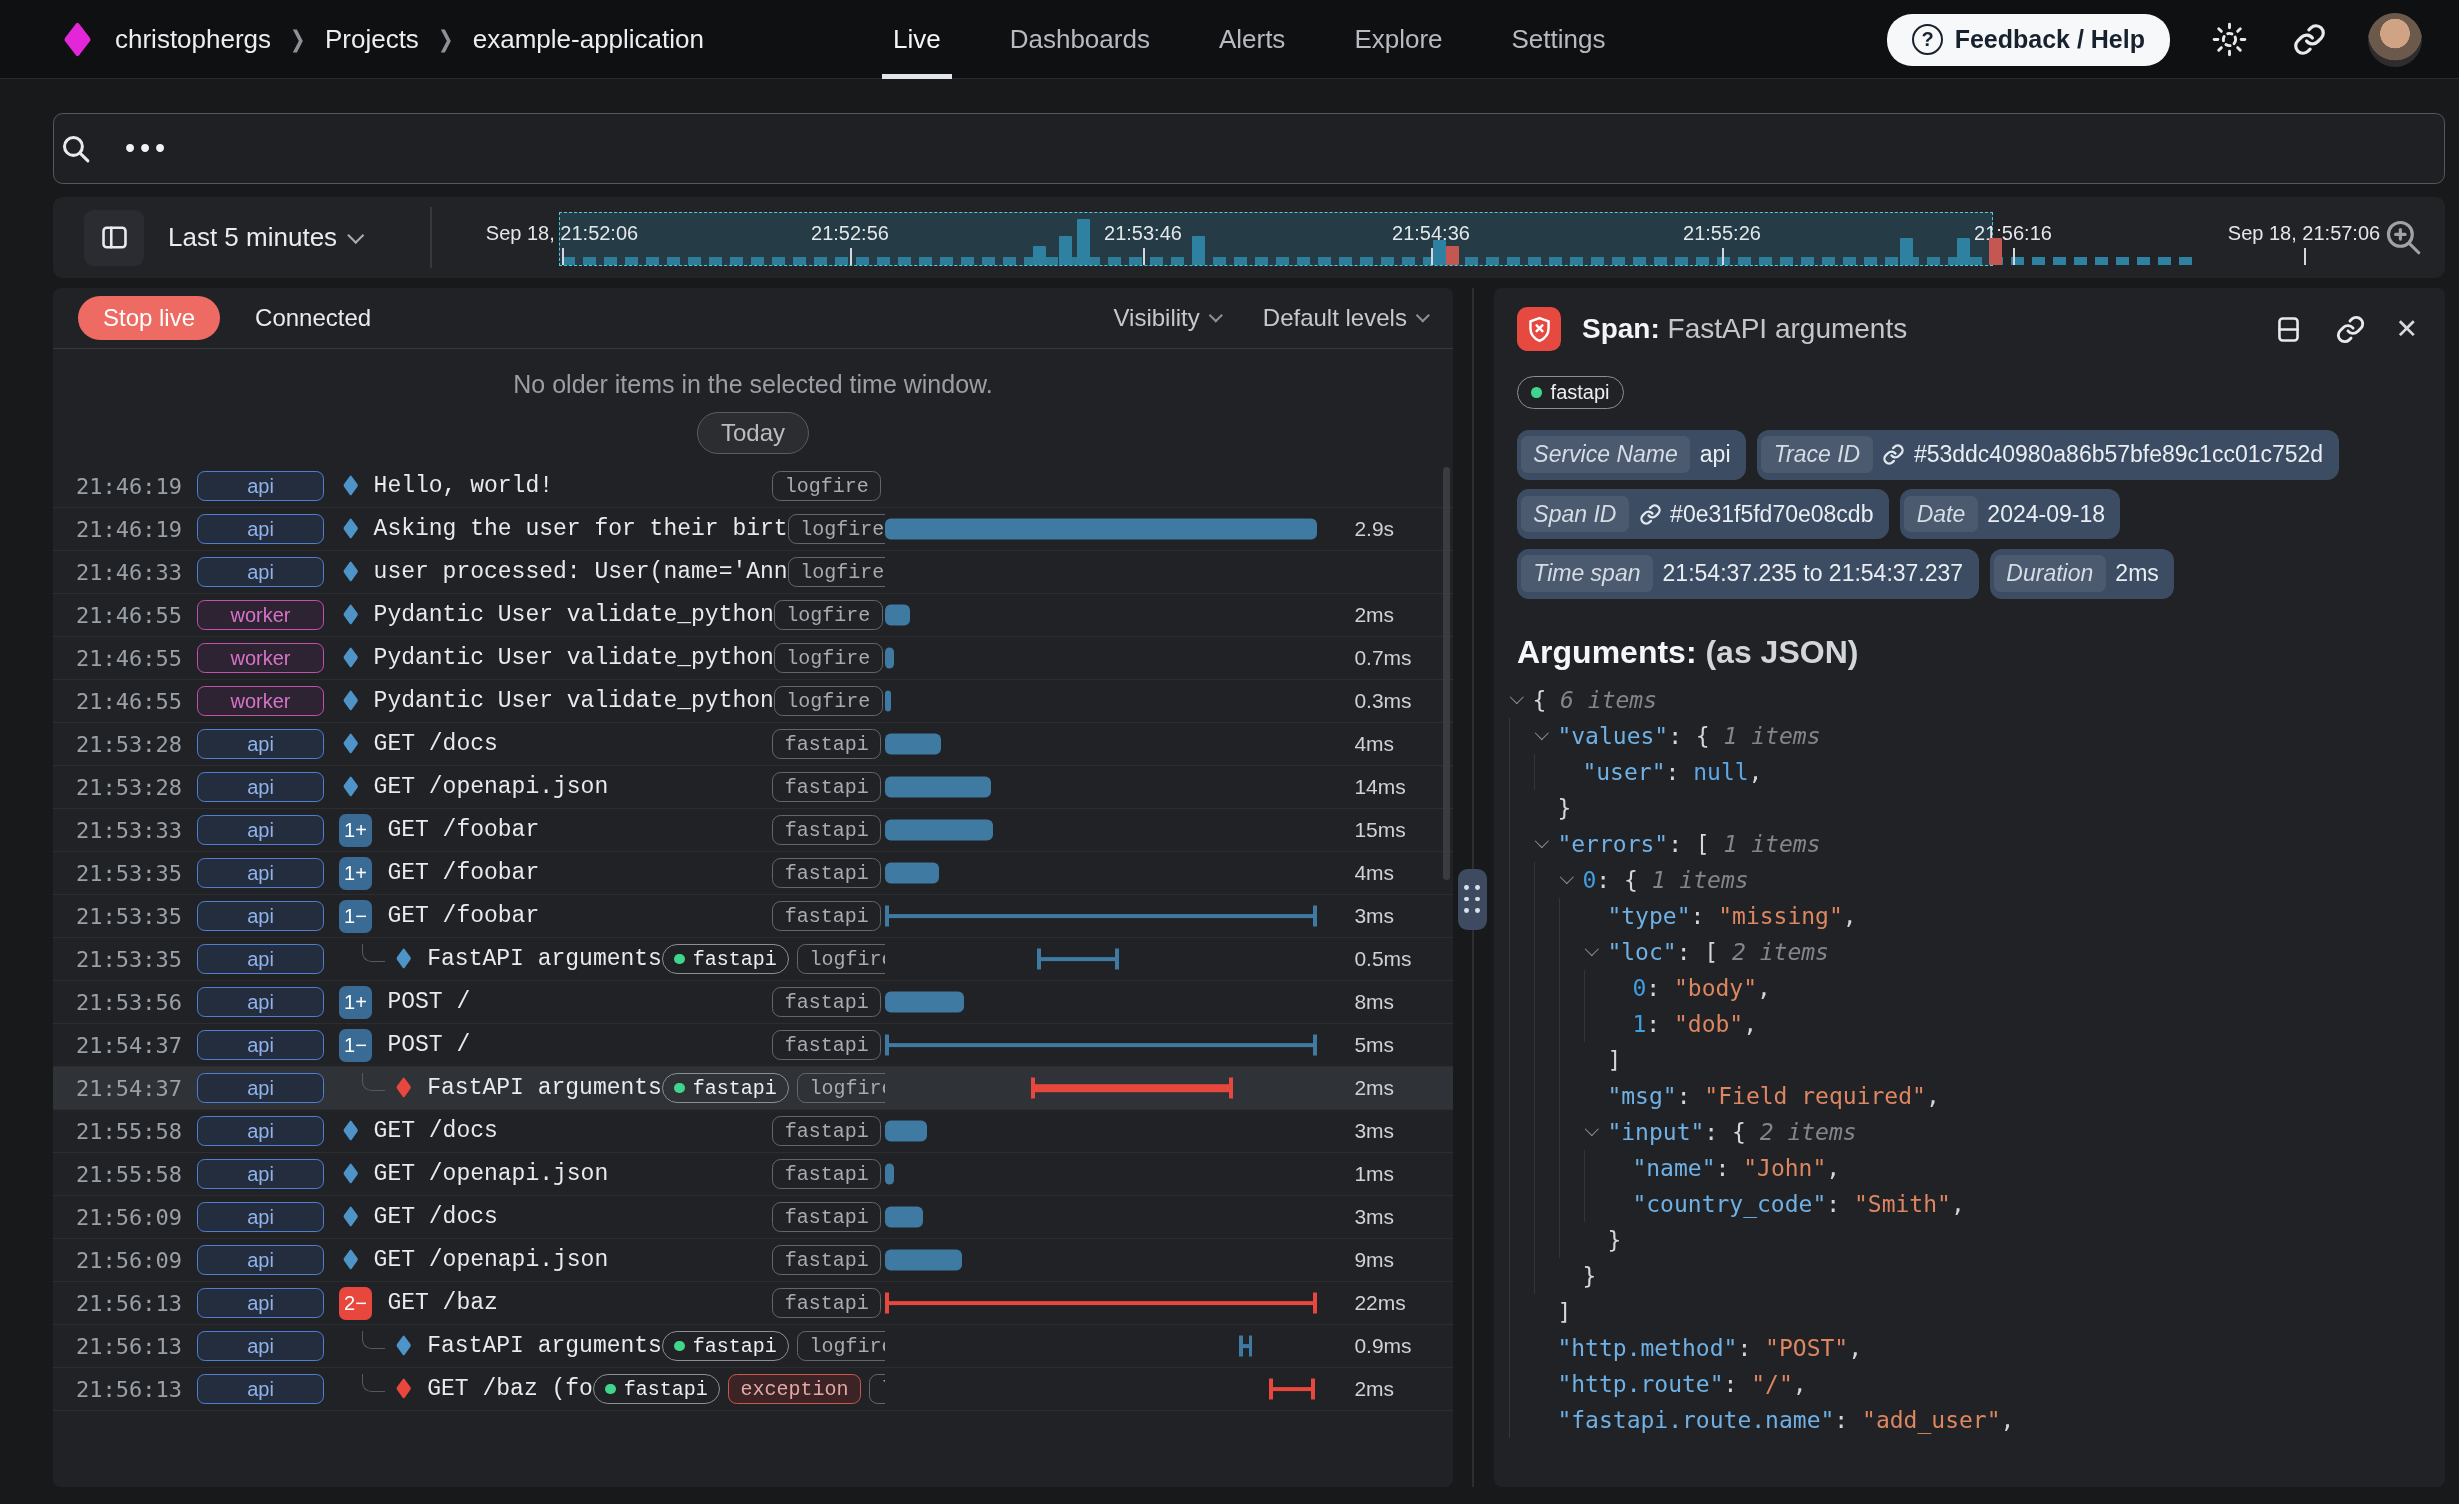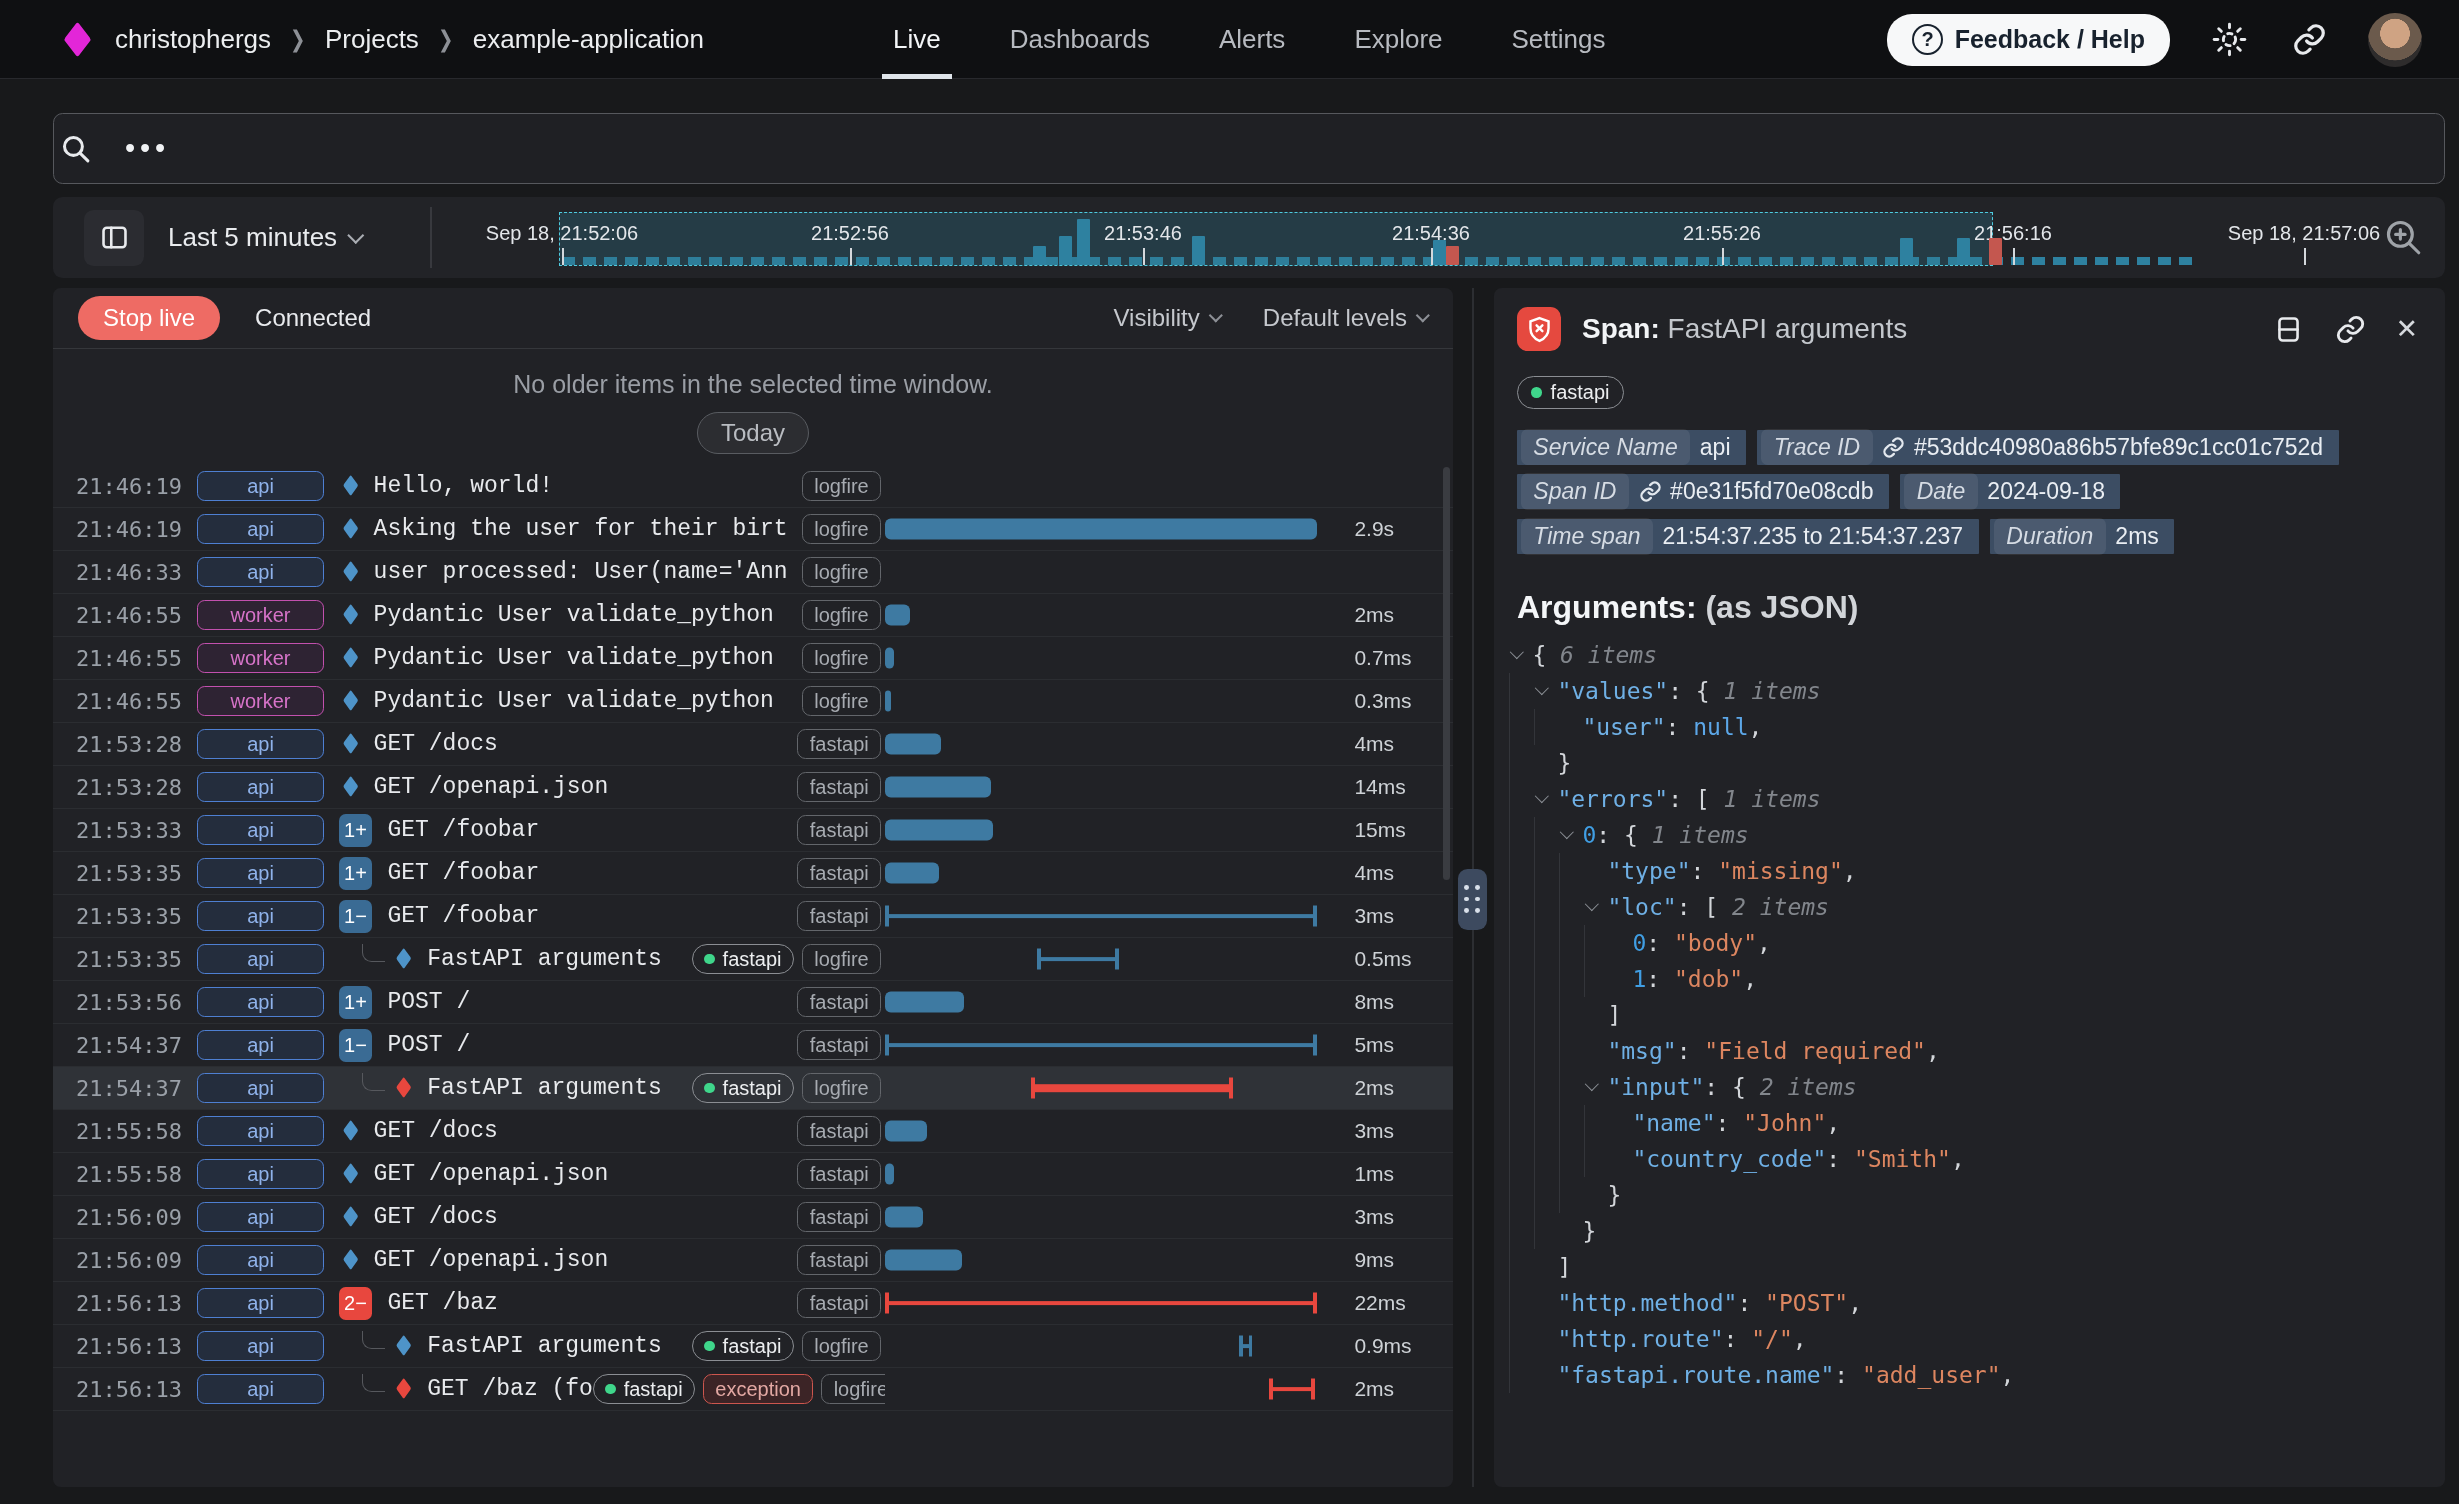--- a/index.html
+++ b/index.html
@@ -98,21 +98,21 @@
   .svc.worker { border:1.9px solid #c250ae; color:#d673c8; background:#2e2333; }
   .c-main { width:546px; flex:none; display:flex; align-items:center; overflow:hidden; }
   .dia { width:15.4px; height:15.4px; border-radius:1.9px; transform:scaleX(.72) rotate(45deg); flex:none; margin:0 15.4px 0 3.8px; }
   .dia.blue { background:#4e94c9; } .dia.red { background:#e8473e; }
   .cnt { width:33px; height:33px; border-radius:6.7px; color:#fff; font-size:20px; display:flex; align-items:center;
          justify-content:center; flex:none; margin-right:15.4px; }
   .cnt.blue { background:#3a6b94; } .cnt.red { background:#e8473e; }
   .elbow { width:23px; height:23px; border-left:1.9px solid #56585d; border-bottom:1.9px solid #56585d;
            border-bottom-left-radius:9.6px; flex:none; margin:-17.3px 7.7px 0 23px; }
   .msg { font-family:Liberation Mono, monospace; font-size:23px; color:#e8eaed; white-space:nowrap; }
-  .tags { margin-left:auto; display:flex; align-items:flex-start; gap:7.7px; padding-right:3.8px; }
+  .tags { margin-left:auto; display:flex; align-items:flex-start; gap:7.7px; padding-right:3.8px;font-family:Liberation Mono, monospace; }
   .tag { font-size:20px; border-radius:8.6px; padding:2.9px 11.5px; white-space:nowrap; }
   .tag.outline { border:1.9px solid #63666b; color:#a7abb1; }
   .tag.pill { border:1.9px solid #8b8e93; border-radius:960px; color:#eceef0; display:flex; align-items:center; gap:7.7px; }
   .tag.pill i { width:10.6px; height:10.6px; border-radius:50%; background:#3fd68b; }
   .tag.error { border:1.9px solid #cd564e; background:#3c2426; color:#e2a8a3; }
   .c-bar { width:454px; flex:none; position:relative; height:100%; }
   .bar-solid { position:absolute; top:50%; transform:translateY(-50%); height:21px; border-radius:5.8px; }
   .bar-range { position:absolute; top:50%; transform:translateY(-50%); height:21px; }
   .bar-range .line { position:absolute; left:0; right:0; top:50%; height:4.8px; transform:translateY(-50%); }
   .bar-range.thick .line { height:8.6px; }
@@ -129,21 +129,21 @@
   .rp-title b { color:#f2f4f6; }
   .rp-icons { margin-left:auto; display:flex; align-items:center; gap:27px; color:#d6d9dd; }
   .rp-icons .hicon { width:35px; height:35px; }
   .close-x { font-size:27px; cursor:pointer; }
   .rp-pill-row { padding:25px 23px 0; }
   .rp-pill { display:inline-flex; align-items:center; gap:8.6px; border:1.9px solid #8b8e93; border-radius:960px;
              color:#eceef0; font-size:20px; padding:3.8px 13.4px; }
   .rp-pill i { width:10.6px; height:10.6px; border-radius:50%; background:#3fd68b; }
   #meta { padding:21px 23px 0; display:flex; flex-direction:column; gap:9.6px; }
   .meta-row { display:flex; gap:11.5px; }
-  .mbadge { background:#3c4d63; border-radius:1px; height:35px; display:flex; align-items:center; font-size:23px; }
+  .mbadge { background:#3c4d63; border-radius:12px; height:50px; display:flex; align-items:center; font-size:23px; }
   .mbadge .lbl { font-style:italic; color:#d6dce4; background:rgba(255,255,255,.08); border-radius:6.7px;
                  padding:4.8px 12.5px; margin:3.8px; }
   .mbadge .val { color:#eaeef3; padding:0 15.4px 0 5.8px; display:flex; align-items:center; gap:8.6px; }
   .mbadge svg { flex:none; }
   .rp-tabs { margin-top:23px; background:#26272b; border-bottom:1.9px solid #46484c; height:48px;
              display:flex; align-items:flex-end; padding:0 13.4px; gap:9.6px; }
   .tab { font-size:24px; color:#b9bcc1; padding:0 17.3px 11.5px; position:relative; cursor:pointer; }
   .tab.active { color:#eceef0; }
   .tab.active::after { content:""; position:absolute; left:0; right:0; bottom:-1.9px; height:3.8px; background:#7e90a6; }
   .rp-heading { padding:35px 23px 5.8px; font-size:32px; font-weight:bold; color:#f4f6f8; }

